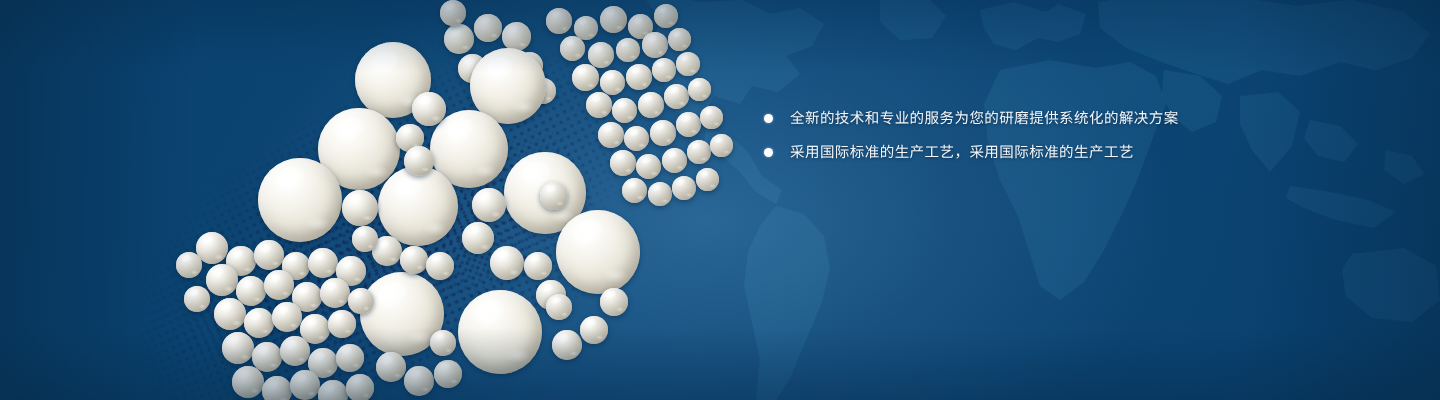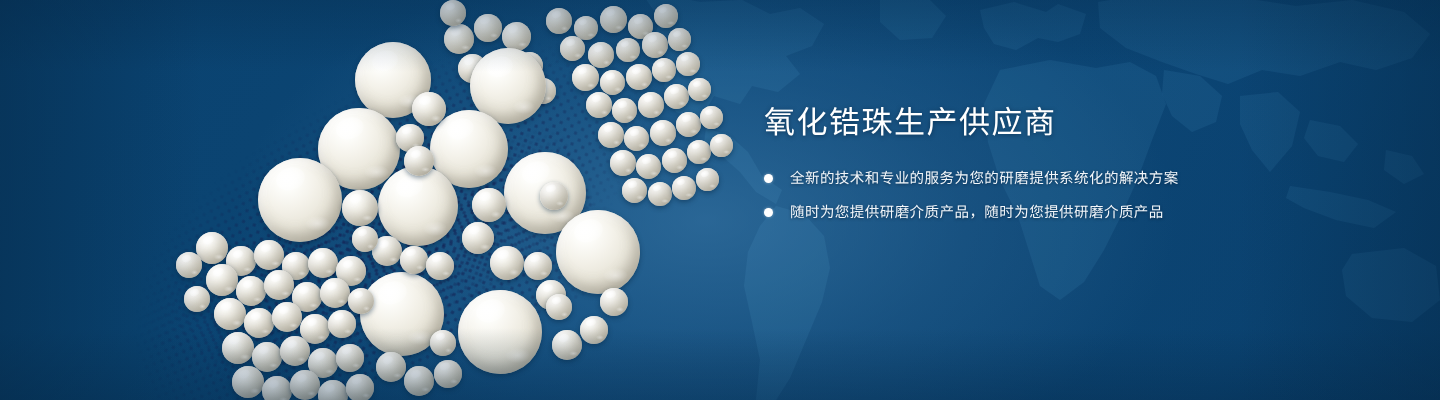--- a/index.html
+++ b/index.html
@@ -335,27 +335,26 @@
     <div class="bead" style="left:600px;top:288px;width:28px;height:28px"></div>
     <div class="bead" style="left:546px;top:294px;width:26px;height:26px"></div>
     <div class="bead" style="left:176px;top:252px;width:26px;height:26px"></div>
     <div class="bead" style="left:184px;top:286px;width:26px;height:26px"></div>
     <div class="bead" style="left:352px;top:226px;width:26px;height:26px"></div>
   </div>
 
   <div class="bg-vignette"></div>
 
   <div class="content">
-    <h1 class="headline">氧化锆珠生产供应商</h1>
 
     <ul class="bullets">
       <li class="bullet">
         <span class="bullet-dot"></span>
         <span class="bullet-text">全新的技术和专业的服务为您的研磨提供系统化的解决方案</span>
       </li>
       <li class="bullet">
         <span class="bullet-dot"></span>
-        <span class="bullet-text">随时为您提供研磨介质产品，随时为您提供研磨介质产品</span>
+        <span class="bullet-text">采用国际标准的生产工艺，采用国际标准的生产工艺</span>
       </li>
     </ul>
   </div>
 
 </div>
 
 </body></html>

